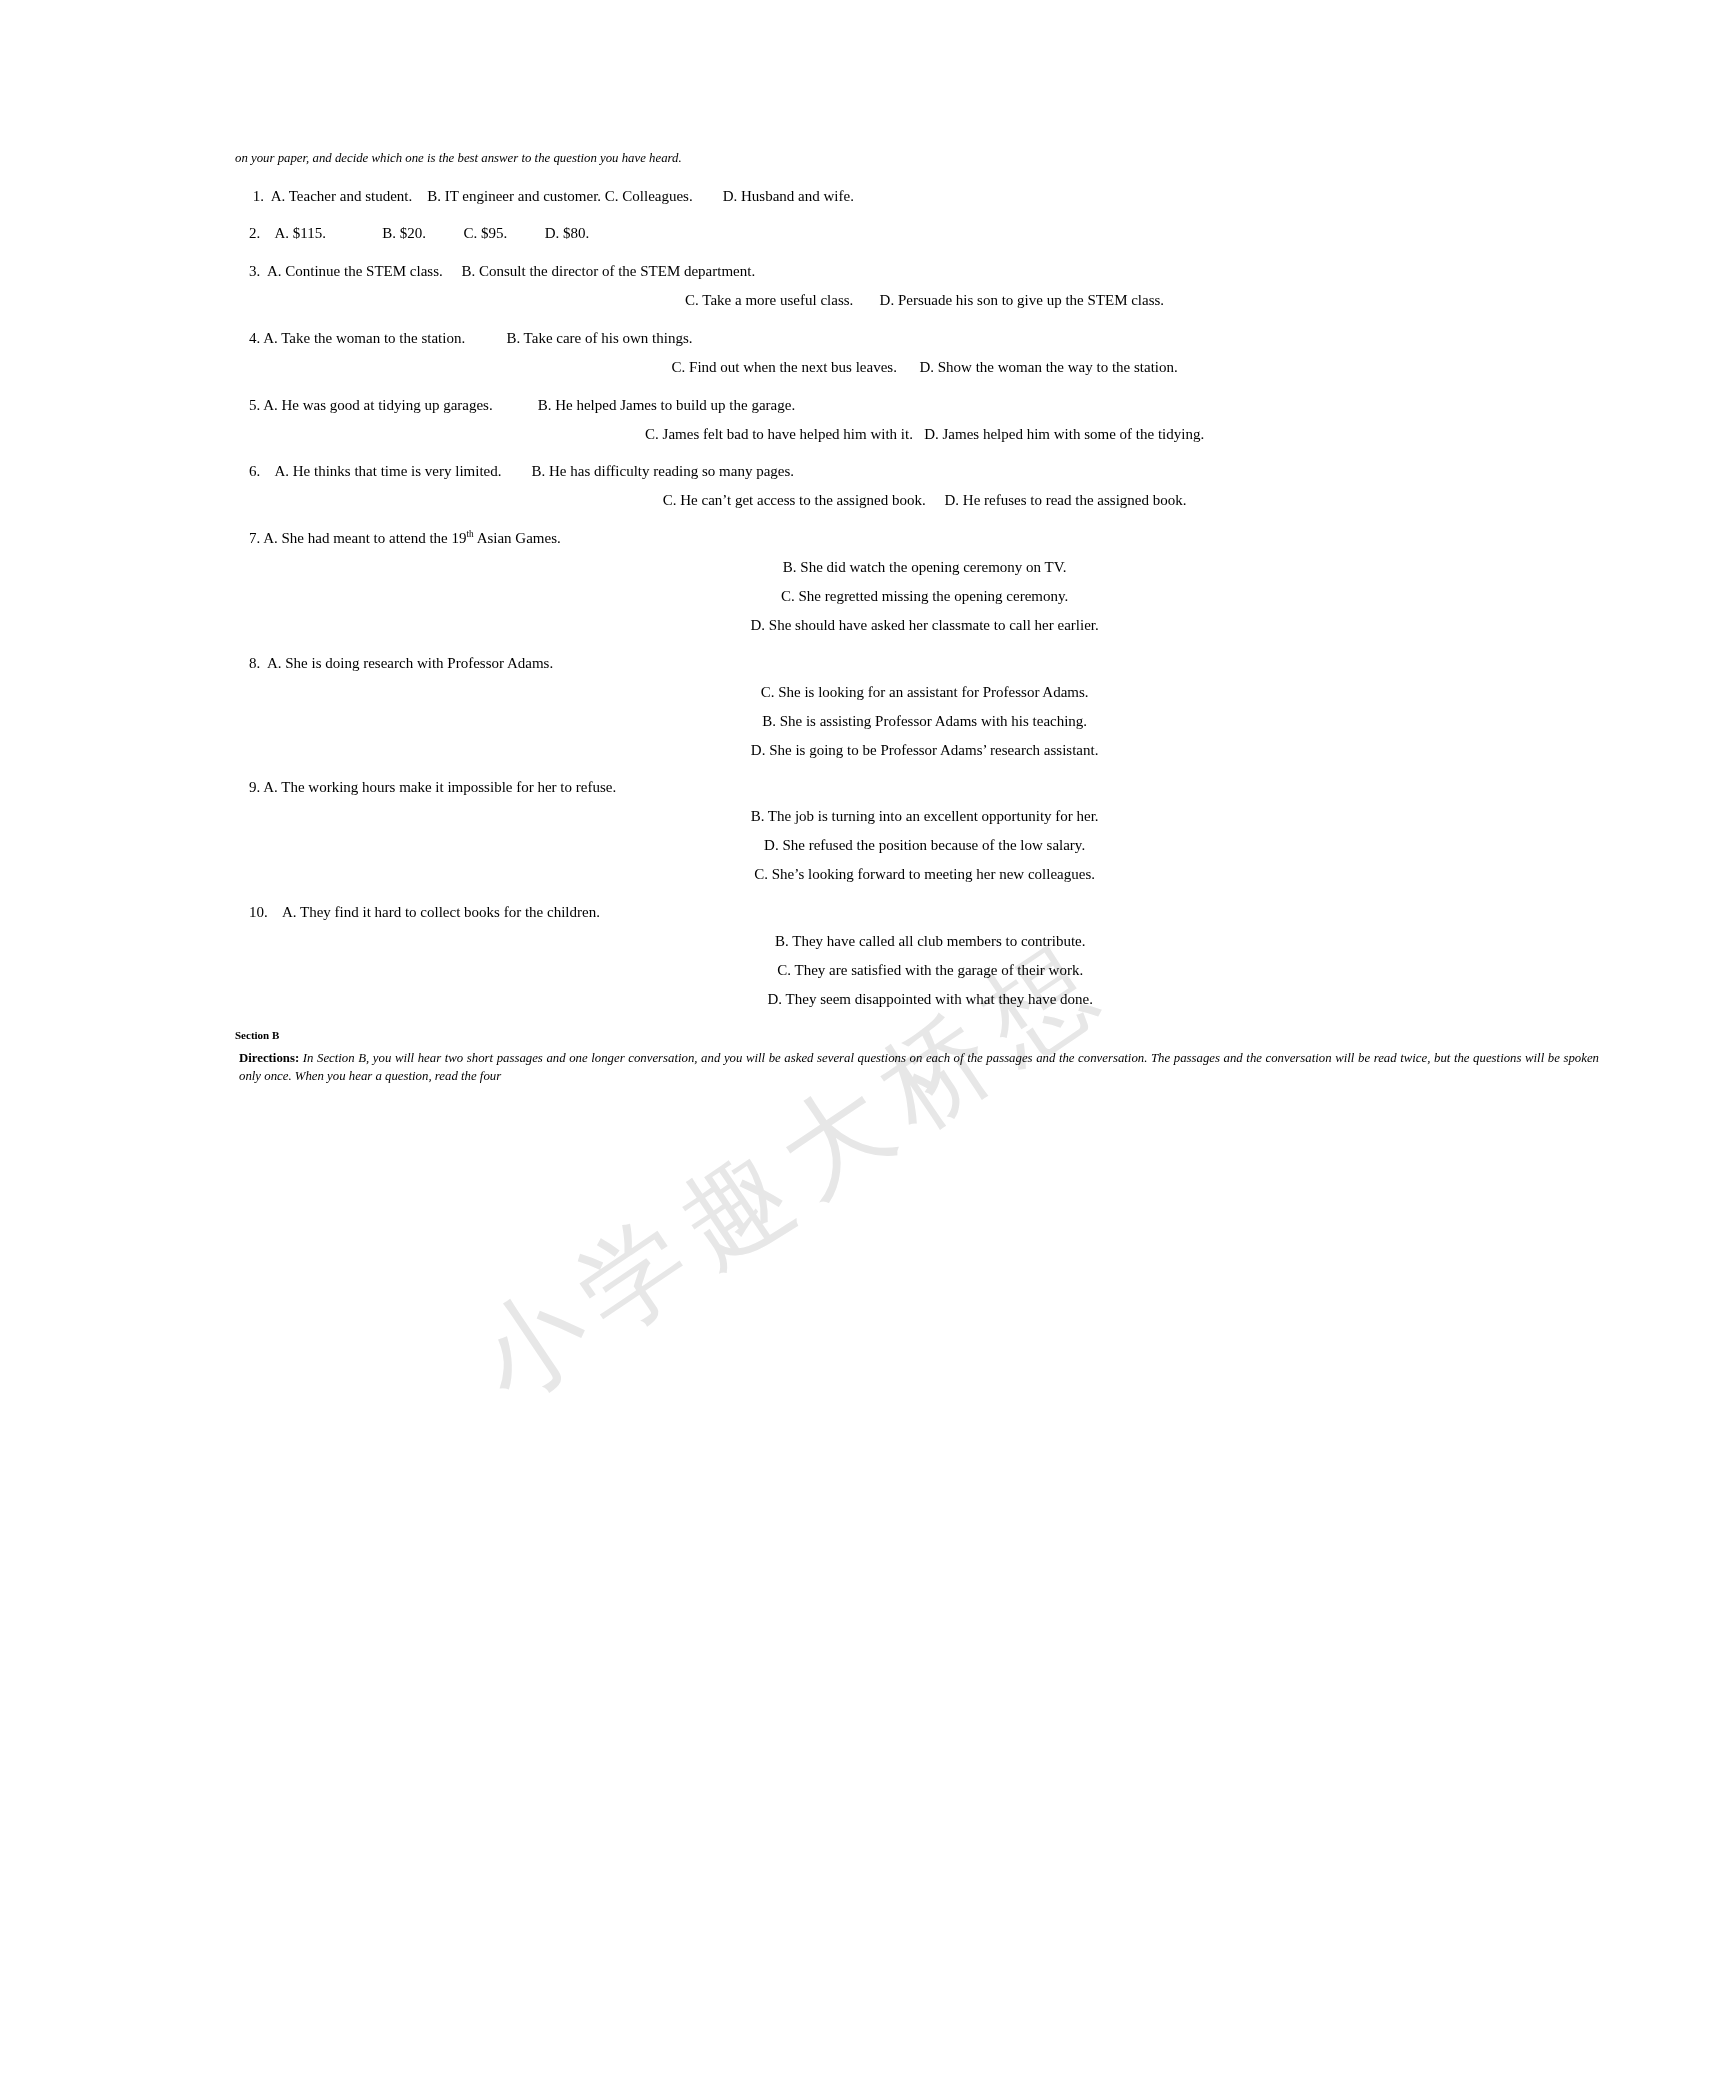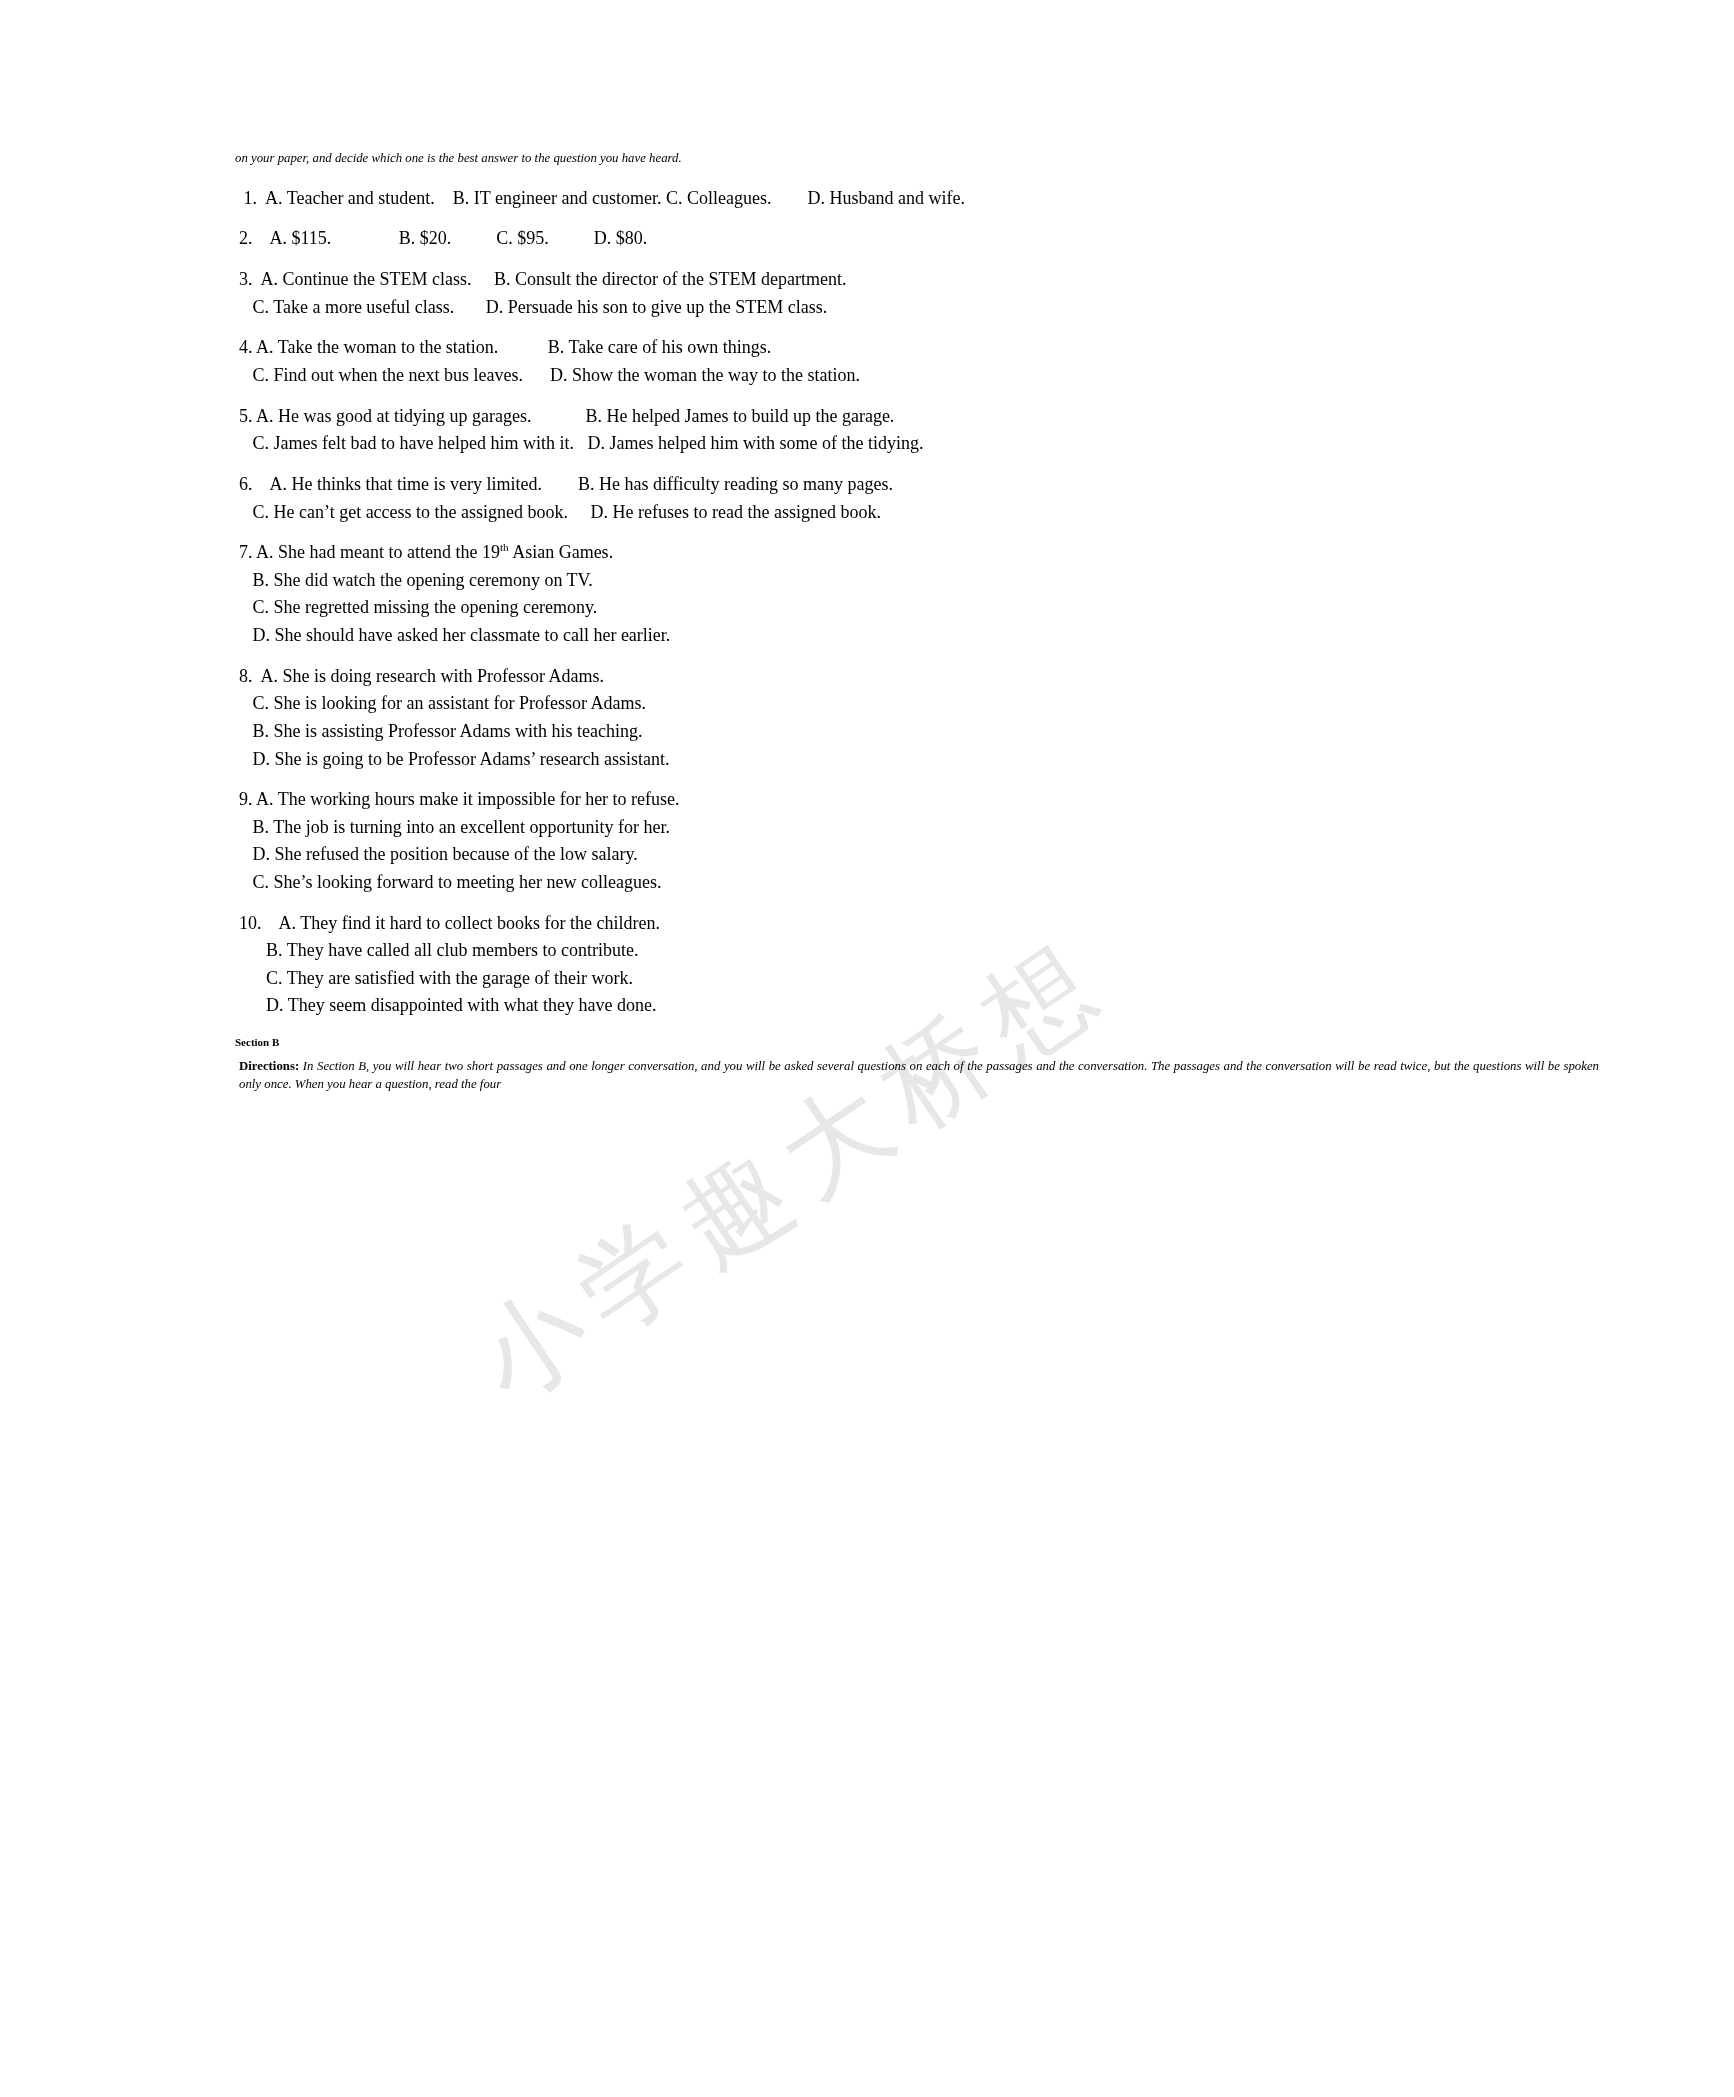--- a/index.html
+++ b/index.html
@@ -49,38 +49,39 @@
   }
   
   .content {
     position: absolute;
     left: 235px;
     top: 152px;
     width: 1368px;
     z-index: 2;
   }
   .line {
-    font-size: 18px;
+    font-size: 15px;
     line-height: 1.0;
     white-space: pre;
-    margin: 4px;
+    margin: 14px;
   }
   .intro-line {
     font-style: italic;
     font-size: 12.8px;
     line-height: 1.0;
     margin: 0 0 24px 0;
     white-space: pre;
   }
   
   .q-block {
     margin: 0 0 22.7px 0;
   }
   .q-block .line + .line {
     margin-top: 9.6px;
+    text-align: center;
   }
   sup {
     font-size: 0.62em;
     vertical-align: super;
     line-height: 0;
   }
   
   .section-head {
     font-weight: bold;
     font-size: 11px;

